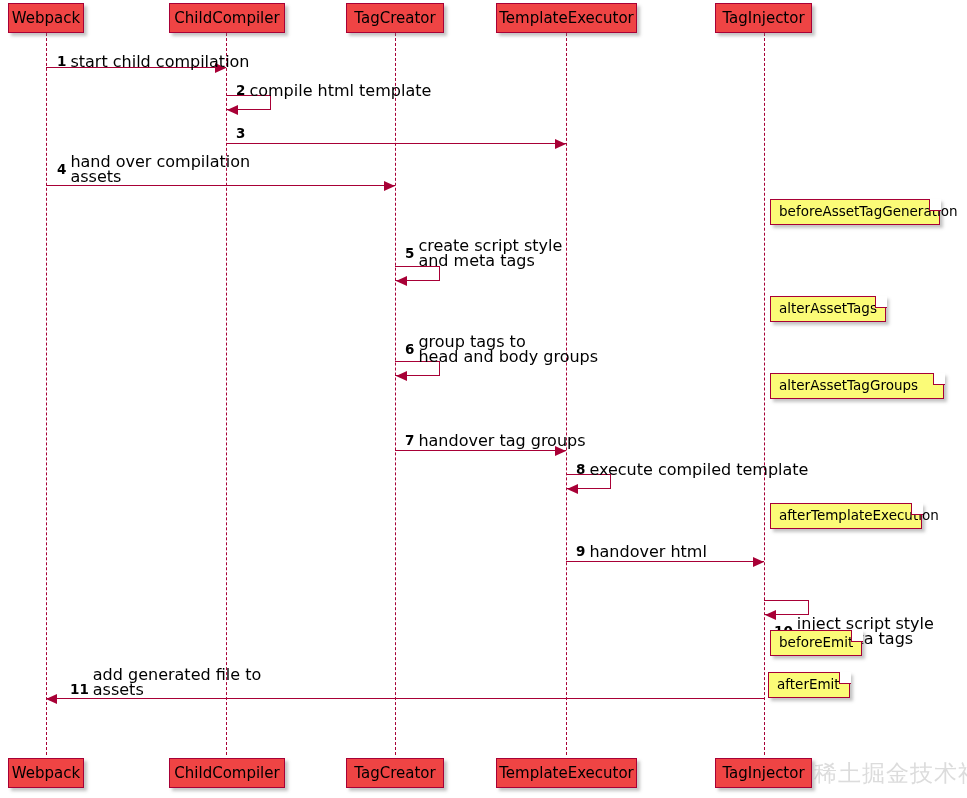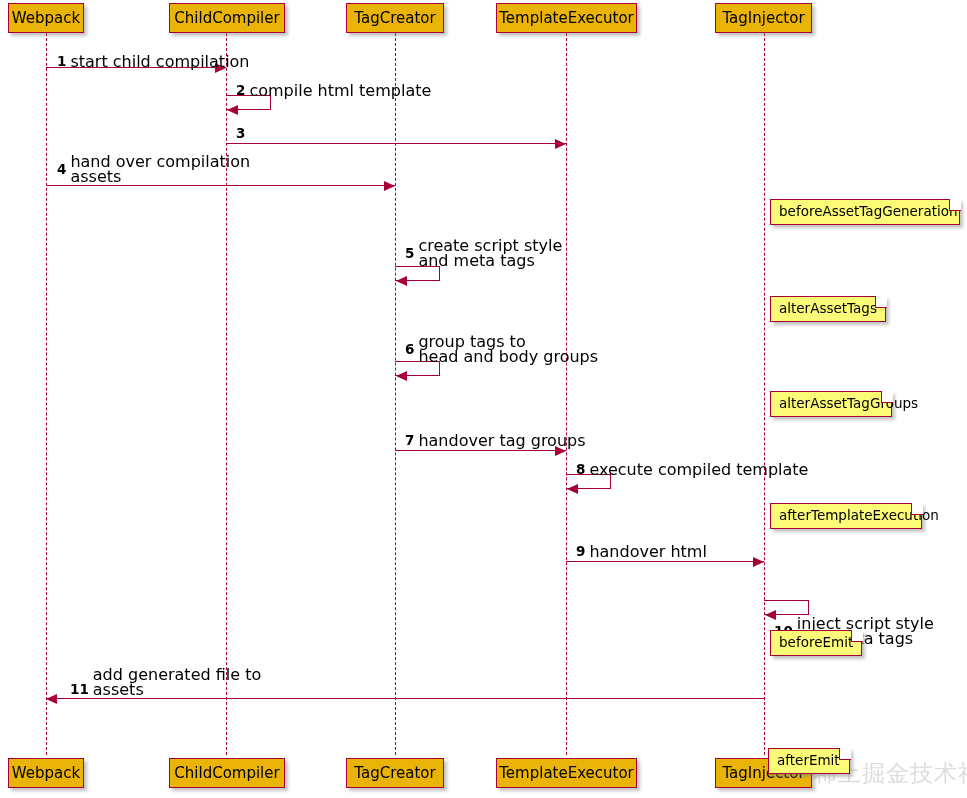--- a/index.html
+++ b/index.html
@@ -24,21 +24,21 @@
     width: 0;
     border-left: 1.5px dashed #A80036;
     top: 33px;
     height: 722px;
     z-index: 1;
   }
   
   .participant {
     position: absolute;
     box-sizing: border-box;
-    background: #eab308;
+    background: #ef4444;
     border: 1.5px solid #A80036;
     color: #000000;
     font-size: 15px;
     line-height: 1;
     height: 30px;
     display: flex;
     align-items: center;
     justify-content: center;
     padding: 0 10px;
     white-space: nowrap;
@@ -204,41 +204,41 @@
         <span class="msg-body">inject script style<br>and meta tags</span>
       </div>
       <div class="msg-line" style="left: 46px; width: 718px; top: 698px;"></div>
       <div class="arrow-head left" style="left: 46px; top: 694px;"></div>
       <div class="msg-text-wrap" style="left: 70px; top: 667px; align-items: flex-end;">
         <span class="msg-num">11</span>
         <span class="msg-body">add generated file to<br>assets</span>
       </div>
     </div>
   <div id="layer-notes">
-      <div class="note" style="left: 770px; top: 199px; width: 190px;">
+      <div class="note" style="left: 770px; top: 199px; width: 170px;">
         <span>beforeAssetTagGeneration</span>
         <div class="note-fold"></div>
       </div>
       <div class="note" style="left: 770px; top: 296px; width: 116px; text-align: right;">
         <span>alterAssetTags</span>
         <div class="note-fold"></div>
       </div>
-      <div class="note" style="left: 770px; top: 391px; width: 122px;">
+      <div class="note" style="left: 770px; top: 373px; width: 174px;">
         <span>alterAssetTagGroups</span>
         <div class="note-fold"></div>
       </div>
       <div class="note" style="left: 770px; top: 503px; width: 152px;">
         <span>afterTemplateExecution</span>
         <div class="note-fold"></div>
       </div>
       <div class="note" style="left: 770px; top: 630px; width: 92px;">
         <span>beforeEmit</span>
         <div class="note-fold"></div>
       </div>
-      <div class="note" style="left: 768px; top: 748px; width: 82px;">
+      <div class="note" style="left: 768px; top: 672px; width: 82px;">
         <span>afterEmit</span>
         <div class="note-fold"></div>
       </div>
     </div>
   <div id="layer-participants">
       <div class="participant" style="left: 8px; width: 76px; top: 3px;">
         <span>Webpack</span>
       </div>
       <div class="participant" style="left: 169px; width: 116px; top: 3px;">
         <span>ChildCompiler</span>

